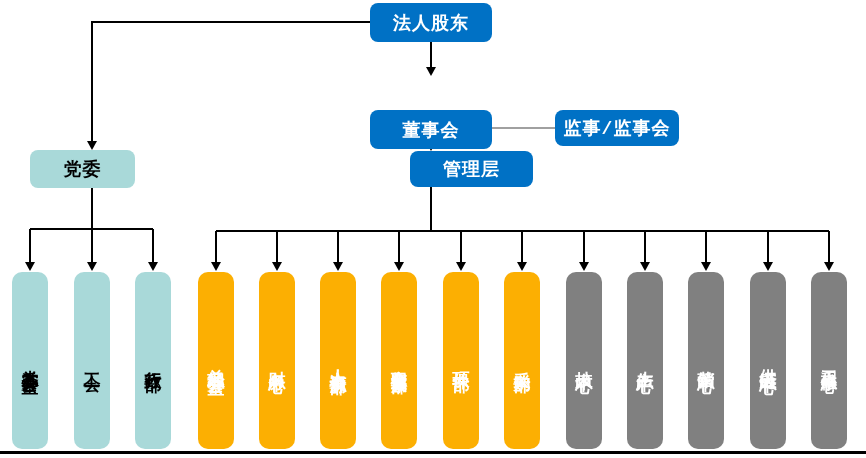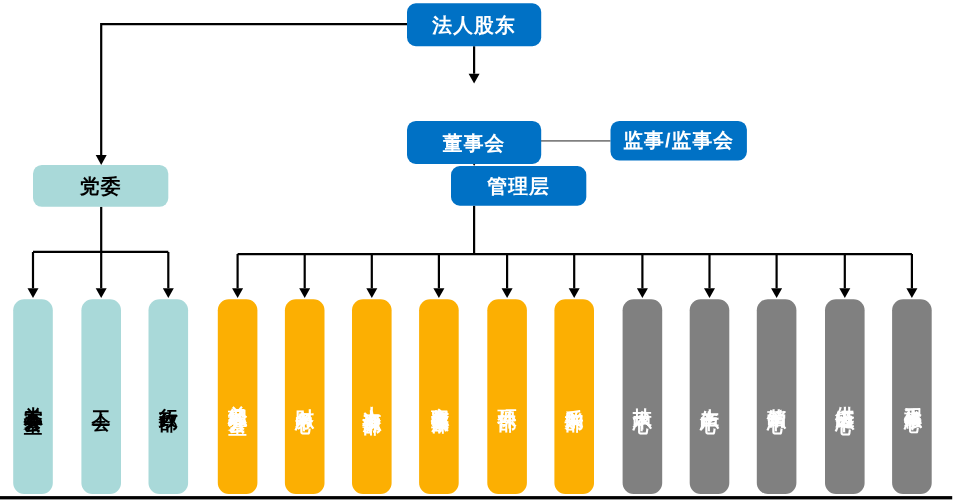--- a/index.html
+++ b/index.html
@@ -120,29 +120,29 @@
   </svg>
 
   <div class="hbox blue" style="left:370px; top:3px; width:122px; height:39px;">
     <span>法人股东</span>
   </div>
 
   <div class="hbox blue" style="left:370px; top:76px; width:122px; height:39px;margin-top:34px;">
     <span>董事会</span>
   </div>
 
-  <div class="hbox blue" style="left:555px; top:110px; width:124px; height:36px;">
+  <div class="hbox blue" style="left:555px; top:110px; width:124px; height:36px;font-family:Liberation Mono, monospace;">
     <span>监事/监事会</span>
   </div>
 
   <div class="hbox blue" style="left:369px; top:151px; width:123px; height:36px;margin-left:41px;">
     <span>管理层</span>
   </div>
 
-  <div class="hbox teal" style="left:30px; top:150px; width:123px; height:38px;">
+  <div class="hbox teal" style="left:30px; top:150px; width:105px; height:38px;">
     <span>党委</span>
   </div>
 
   <div class="vbox teal" style="left:12px;">
     <span class="vtext">党委办公室</span>
   </div>
   <div class="vbox teal" style="left:74px;">
     <span class="vtext">工会</span>
   </div>
   <div class="vbox teal" style="left:135px;">

